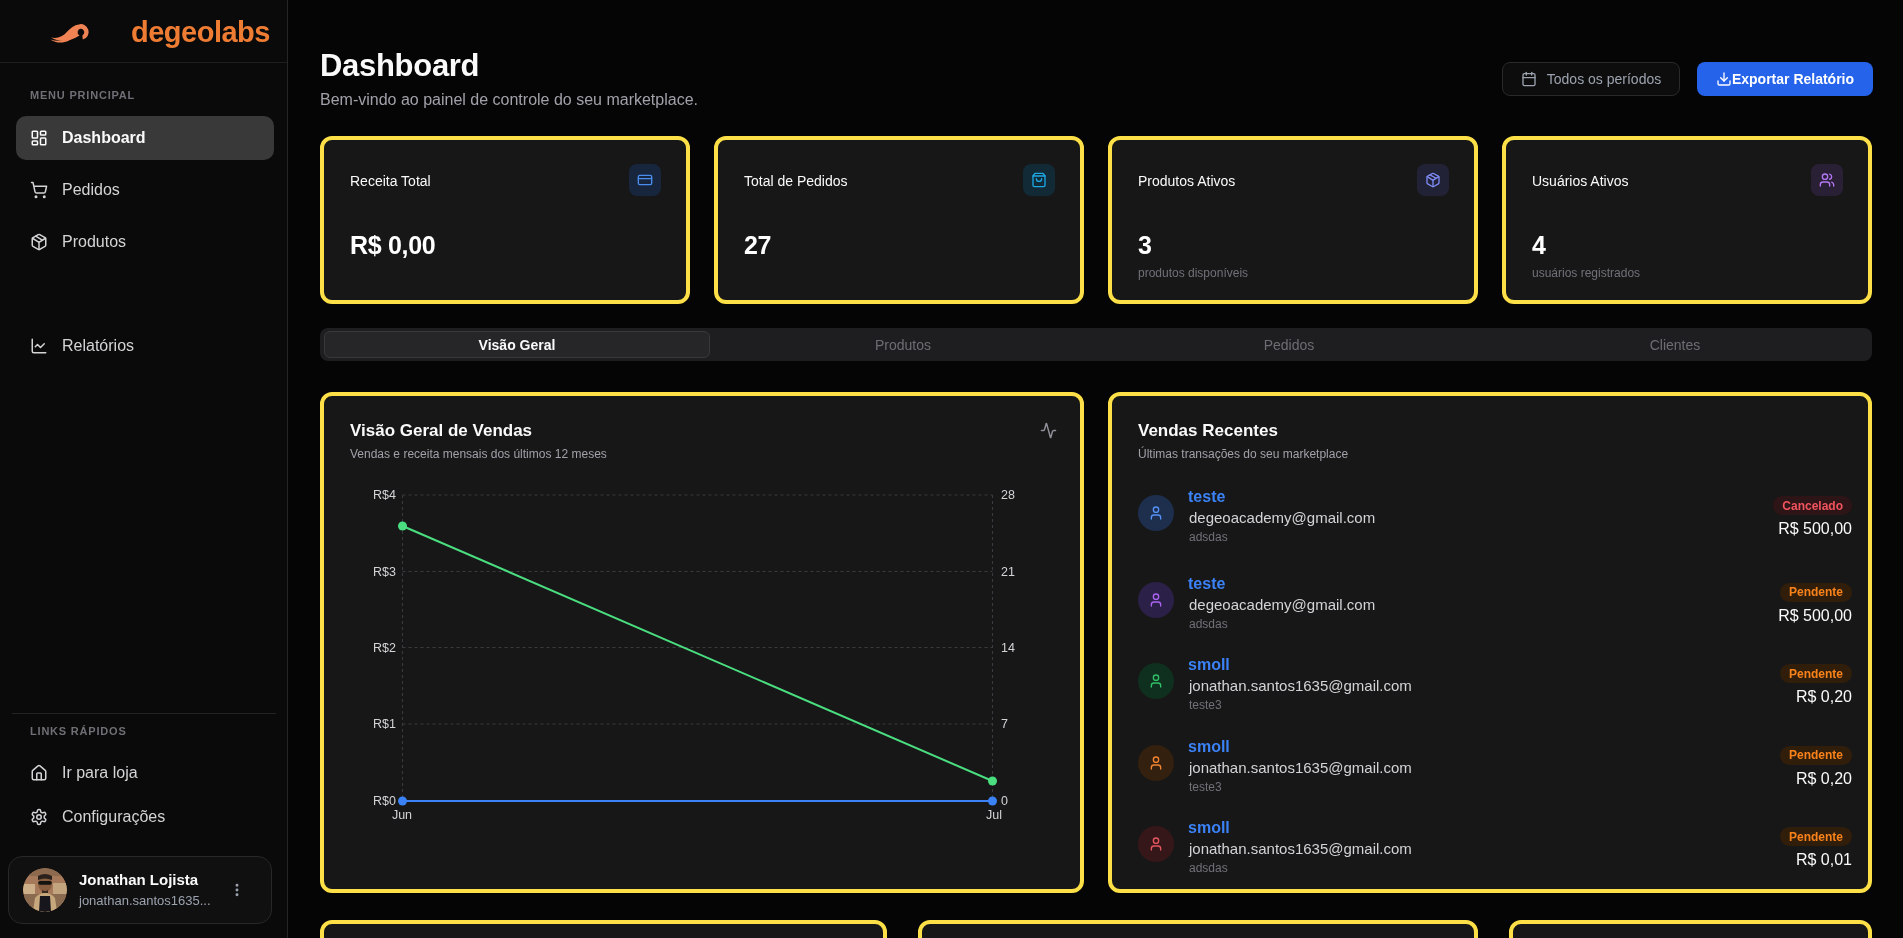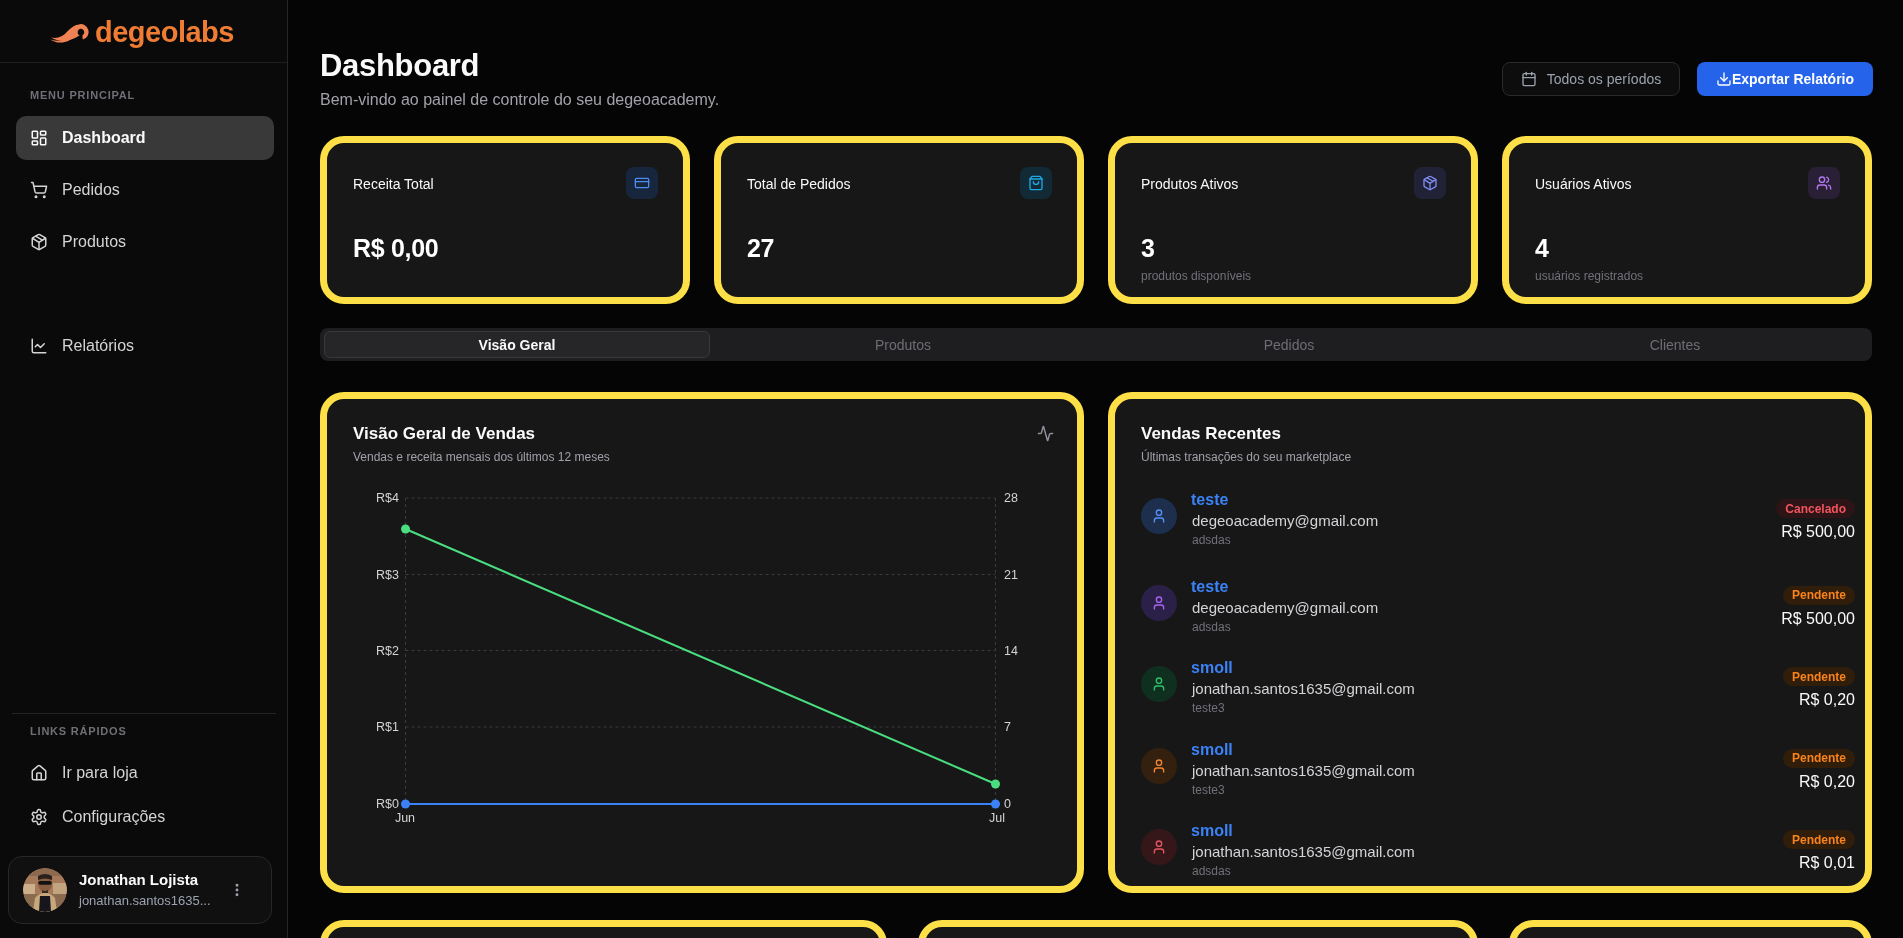--- a/index.html
+++ b/index.html
@@ -2,38 +2,38 @@
 <html lang="pt-BR"><head>
 <meta charset="UTF-8">
 <title>Dashboard</title>
 <style>
   * { margin:0; padding:0; box-sizing:border-box; }
   html,body { width:1903px; height:938px; overflow:hidden; background:#050505; font-family:"Liberation Sans", sans-serif; }
   body { position:relative; }
   
   #sidebar { position:absolute; left:0; top:0; width:288px; height:938px; background:#0a0a0a; border-right:1px solid #262626; }
   #logohdr { position:absolute; left:0; top:0; width:287px; height:63px; border-bottom:1px solid #1e1e1e; }
-  #logo { position:absolute; left:50px; top:18px; display:flex; align-items:center; }
+  #logo { position:absolute; left:50px; top:18px; display:flex; align-items:center;gap:36px; }
   #logotext { color:#ee7c33; font-size:29px; font-weight:bold; letter-spacing:-0.5px; line-height:1; margin-left:4px; }
   .sect { color:#6f6f76; font-size:11px; font-weight:bold; letter-spacing:0.8px; }
   .mitem { position:absolute; left:16px; width:258px; height:44px; border-radius:10px; display:flex; align-items:center; color:#d4d4d6; }
   .mitem.active { background:#393939; color:#fafafa; }
   .mitem.active .lbl { font-weight:600; }
   .mitem svg { margin-left:14px; }
   .mitem .lbl { margin-left:14px; font-size:16px; font-weight:500; }
   #usercard { position:absolute; left:8px; top:856px; width:264px; height:68px; background:#101010; border:1px solid #272727; border-radius:14px; }
   #avatar { position:absolute; left:14px; top:11px; width:44px; height:44px; border-radius:50%; overflow:hidden; }
   
   #title { position:absolute; left:320px; top:48px; font-size:31px; font-weight:bold; color:#fafafa; letter-spacing:-0.3px; }
   #subtitle { position:absolute; left:320px; top:91px; font-size:16px; color:#a1a1aa; }
   .btn { position:absolute; top:62px; height:34px; border-radius:8px; display:flex; align-items:center; justify-content:center; font-size:14px; }
   #btn-period { left:1502px; width:178px; background:#0d0d0d; border:1px solid #2a2a2a; color:#9ca3af; }
   #btn-export { left:1697px; width:176px; background:#2563eb; color:#fff; font-weight:600; }
   
-  .card { position:absolute; background:#171717; border:7px solid #fde047; border-radius:24px; }
+  .card { position:absolute; background:#171717; border:4px solid #fde047; border-radius:12px; }
   .stat { top:136px; width:370px; height:168px; }
   .stat .slabel { position:absolute; left:26px; top:33px; font-size:14px; font-weight:500; color:#fafafa; }
   .stat .sicon { position:absolute; right:25px; top:24px; width:32px; height:32px; border-radius:8px; display:flex; align-items:center; justify-content:center; }
   .stat .sval { position:absolute; left:26px; top:91px; font-size:25px; font-weight:bold; color:#fff; letter-spacing:-0.3px; }
   .stat .ssub { position:absolute; left:26px; top:126px; font-size:12px; color:#71717a; }
   
   #tabs { position:absolute; left:320px; top:328px; width:1552px; height:33px; background:#1e1e20; border-radius:8px; }
   #tab-active { position:absolute; left:4px; top:3px; width:386px; height:27px; background:#262628; border:1px solid #39393d; border-radius:6px; display:flex; align-items:center; justify-content:center; color:#fafafa; font-size:14px; font-weight:600; }
   .tab { position:absolute; top:0; width:386px; height:33px; display:flex; align-items:center; justify-content:center; color:#6d6d74; font-size:14px; font-weight:500; }
   
@@ -143,21 +143,21 @@
     <div style="position:absolute;left:70px;top:36px;font-size:13px;color:#9ca3af;">jonathan.santos1635...</div>
     <div style="position:absolute;left:220px;top:25px;"><svg width="16" height="16" viewBox="0 0 24 24" fill="none" stroke="#9ca3af" stroke-width="2" stroke-linecap="round" stroke-linejoin="round">
           <circle cx="12" cy="5" r="1.2" fill="#9ca3af"></circle>
           <circle cx="12" cy="12" r="1.2" fill="#9ca3af"></circle>
           <circle cx="12" cy="19" r="1.2" fill="#9ca3af"></circle>
         </svg></div>
   </div>
 </div>
 
 <div id="title">Dashboard</div>
-<div id="subtitle">Bem-vindo ao painel de controle do seu degeoacademy.</div>
+<div id="subtitle">Bem-vindo ao painel de controle do seu marketplace.</div>
 <div class="btn" id="btn-period">
     <svg width="16" height="16" viewBox="0 0 24 24" fill="none" stroke="#9ca3af" stroke-width="2" stroke-linecap="round" stroke-linejoin="round">
       <path d="M8 2v4"></path>
       <path d="M16 2v4"></path>
       <rect width="18" height="18" x="3" y="4" rx="2"></rect>
       <path d="M3 10h18"></path>
     </svg>
     <span style="margin-left:10px;">Todos os períodos</span>
   </div>
 <div class="btn" id="btn-export">

